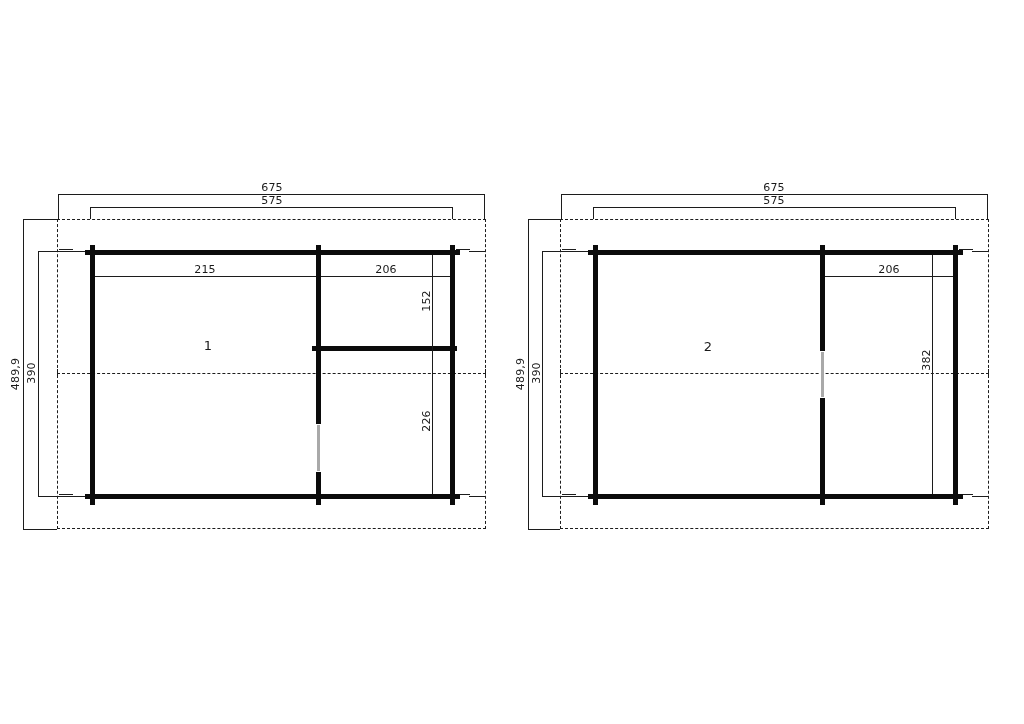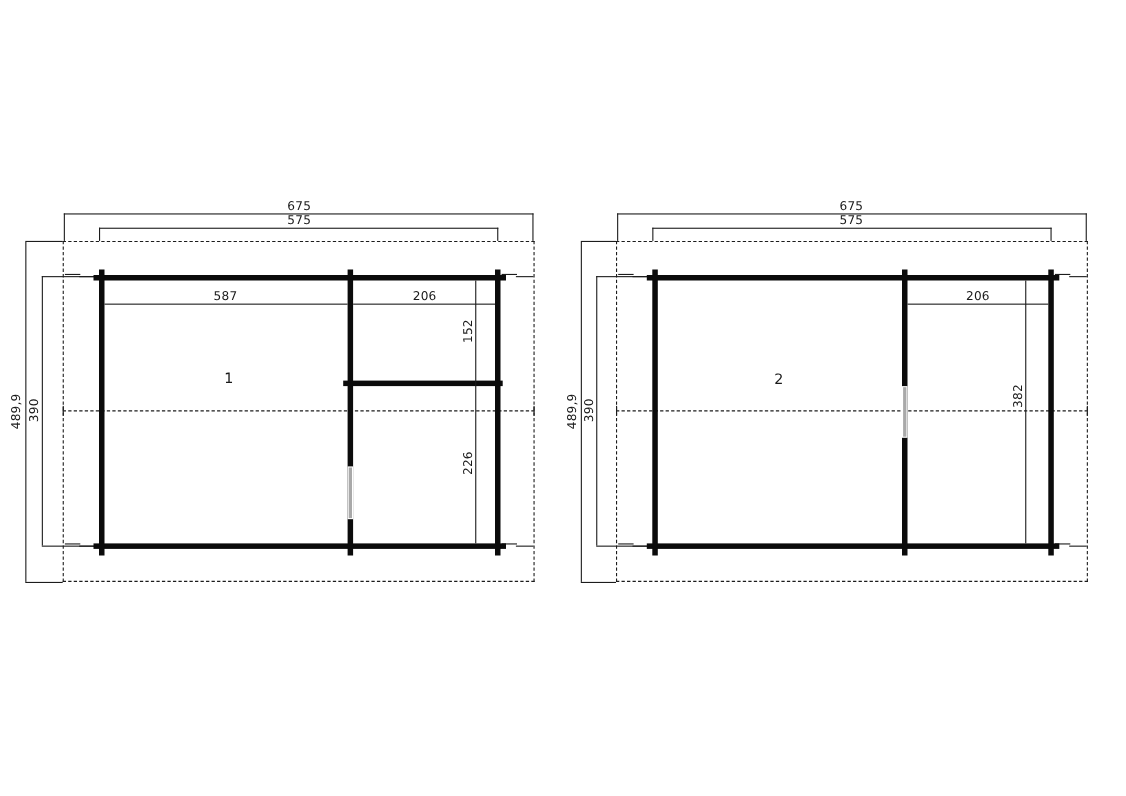--- a/index.html
+++ b/index.html
@@ -74,21 +74,21 @@
     <div class="wall" style="left:85px;top:494px;width:375px;height:5px;"></div>
     <div class="wall" style="left:90px;top:245px;width:5px;height:260px;"></div>
     <div class="wall" style="left:450px;top:245px;width:5px;height:260px;"></div>
     <div class="wall" style="left:316px;top:245px;width:5px;height:260px;"></div>
     <div class="wall" style="left:312px;top:346px;width:145px;height:5px;"></div>
 
     <div class="doorgap" style="left:316px;top:424px;width:5px;height:48px;"></div>
     <div class="door" style="left:317px;top:425px;width:3px;height:46px;"></div>
 
     <div class="hline" style="left:95px;top:276px;width:221px;"></div>
-    <div class="lbl" style="left:205px;top:269px;">587</div>
+    <div class="lbl" style="left:205px;top:269px;">215</div>
 
     <div class="hline" style="left:321px;top:276px;width:129px;"></div>
     <div class="lbl" style="left:386px;top:269px;">206</div>
 
     <div class="vline" style="left:432px;top:255px;height:239px;"></div>
     <div class="lbl vlbl" style="left:426px;top:301px;">152</div>
     <div class="lbl vlbl" style="left:426px;top:421px;">226</div>
 
     <div class="lbl roomlbl" style="left:208px;top:345px;">1</div>
   </section>

